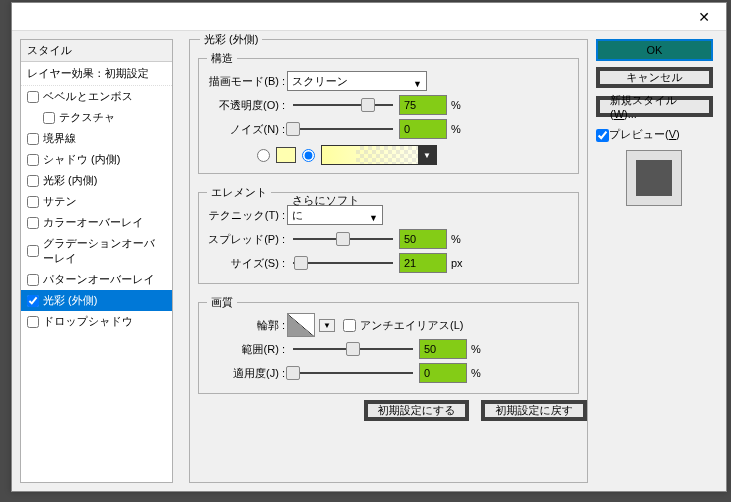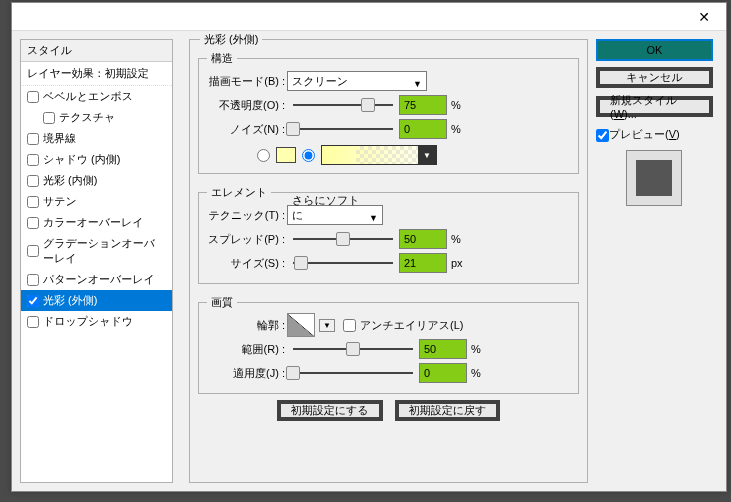--- a/index.html
+++ b/index.html
@@ -37,21 +37,21 @@
 .color-row { display: flex; align-items: center; gap: 6px; padding-left: 50px; margin-top: 4px; }
 .radio { display: inline-flex; align-items: center; gap: 4px; }
 .radio input { width: 13px; height: 13px; }
 .swatch { width: 20px; height: 16px; border: 1px solid #444; }
 .gradient-wrap { display: flex; align-items: center; border: 1px solid #333; height: 20px; }
 .gradient { width: 96px; height: 18px; background: linear-gradient(to right, #ffffa0, #ffffe8); position: relative; }
 .gradient::after { content: ""; position: absolute; left: 35%; top: 0; bottom: 0; right: 0; background-image: linear-gradient(45deg,#ccc 25%,transparent 25%,transparent 75%,#ccc 75%),linear-gradient(45deg,#ccc 25%,transparent 25%,transparent 75%,#ccc 75%); background-size: 8px 8px; background-position: 0 0,4px 4px; opacity: .4; }
 .grad-btn { width: 18px; height: 18px; background: #333; display: flex; align-items: center; justify-content: center; color: #fff; font-size: 8px; }
 .contour { width: 28px; height: 24px; border: 1px solid #888; background: linear-gradient(to top right, #999 0%, #999 48%, #222 49%, #fff 51%, #fff 100%); }
 .check-inline { display: flex; align-items: center; gap: 4px; margin-left: 8px; }
-.btn-row { display: flex; gap: 12px; justify-content: center; }
+.btn-row { display: flex; gap: 12px; justify-content: flex-end; }
 .btn { border: 4px solid #404040; background: #e8e8e8; height: 21px; padding: 0 10px; display: inline-flex; align-items: center; cursor: pointer; }
 
 .right { width: 130px; padding: 8px 10px 8px 0; }
 .right .btn, .right .obtn { width: 117px; margin-bottom: 6px; justify-content: center; }
 .obtn { border: 2px solid #0078d7; background: #0f766e; height: 22px; display: inline-flex; align-items: center; justify-content: center; cursor: pointer; }
 .right .preview { display: flex; align-items: flex-end; margin: 4px 0 8px; }
 .preview-box { width: 56px; height: 56px; border: 1px solid #888; background: #e0e0e0; display: flex; align-items: center; justify-content: center; margin-left: 30px; }
 .preview-inner { width: 36px; height: 36px; background: #555; }
 u { text-decoration: underline; }
 </style>

